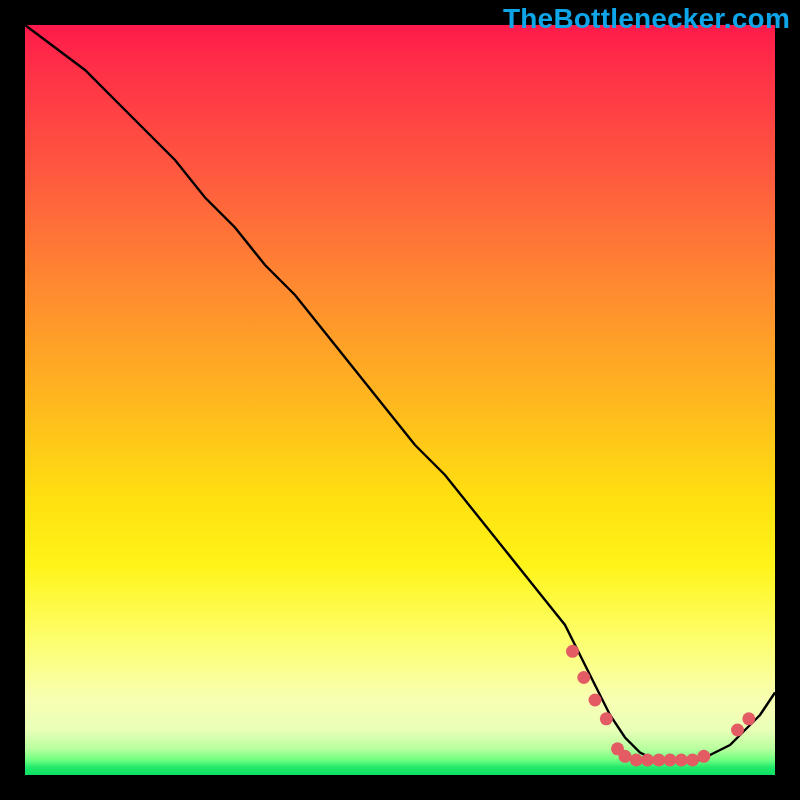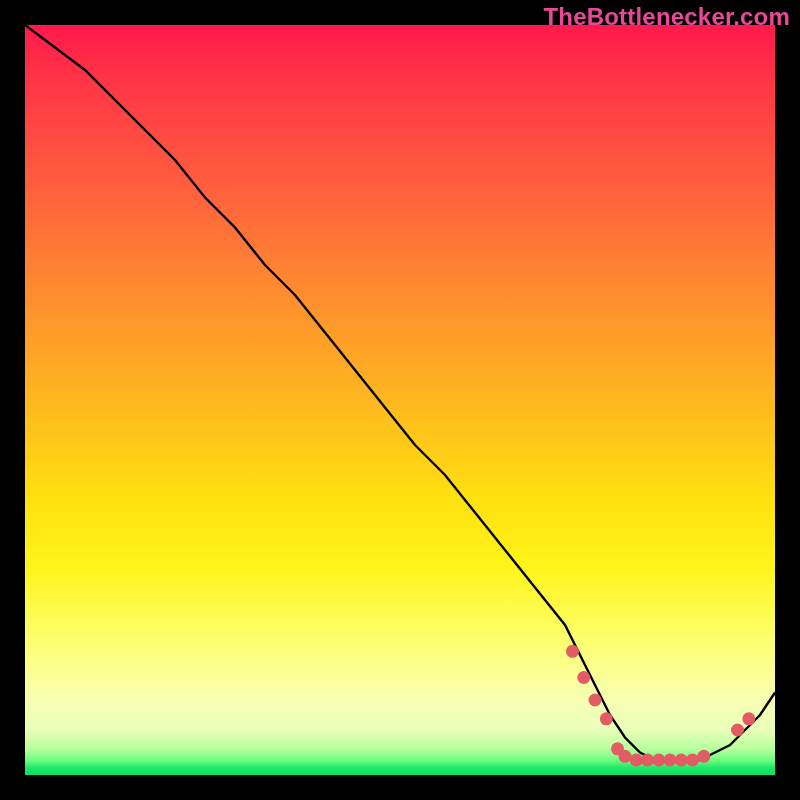--- a/index.html
+++ b/index.html
@@ -42,23 +42,23 @@
       #6eff80 98%,
       #21e96a 99%,
       #0bdf62 100%
     );
   }
   .watermark {
     position: absolute;
     top: 3px;
     right: 10px;
     font-family: Arial, Helvetica, sans-serif;
-    font-size: 24px;
+    font-size: 28px;
     font-weight: 600;
-    color: #ec4899;
+    color: #0ea5e9;
     letter-spacing: 0.2px;
   }
   svg.overlay {
     position: absolute;
     top: 25px;
     left: 25px;
     width: 750px;
     height: 750px;
     pointer-events: none;
   }

